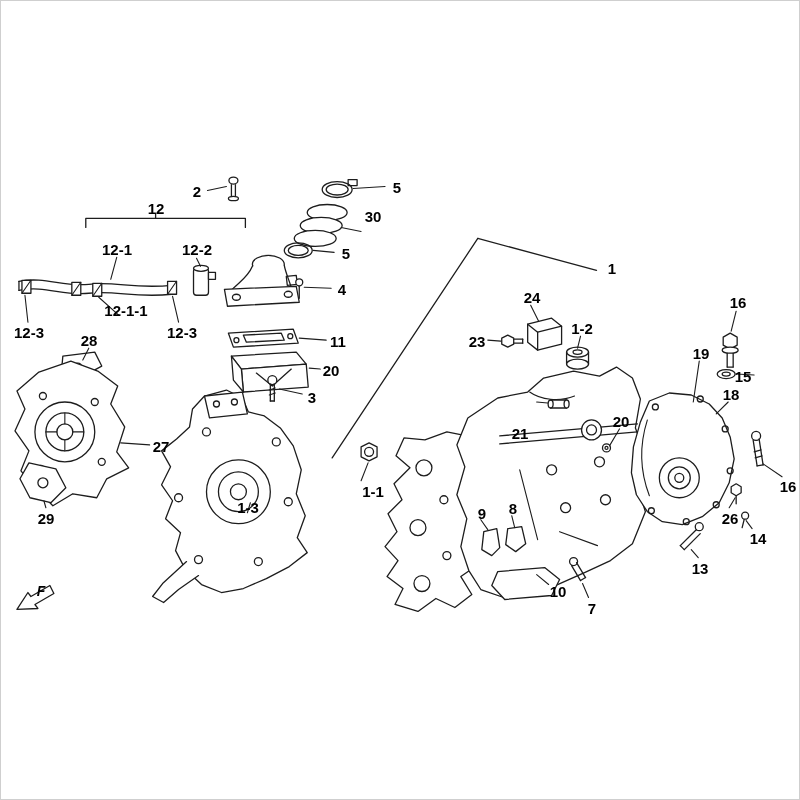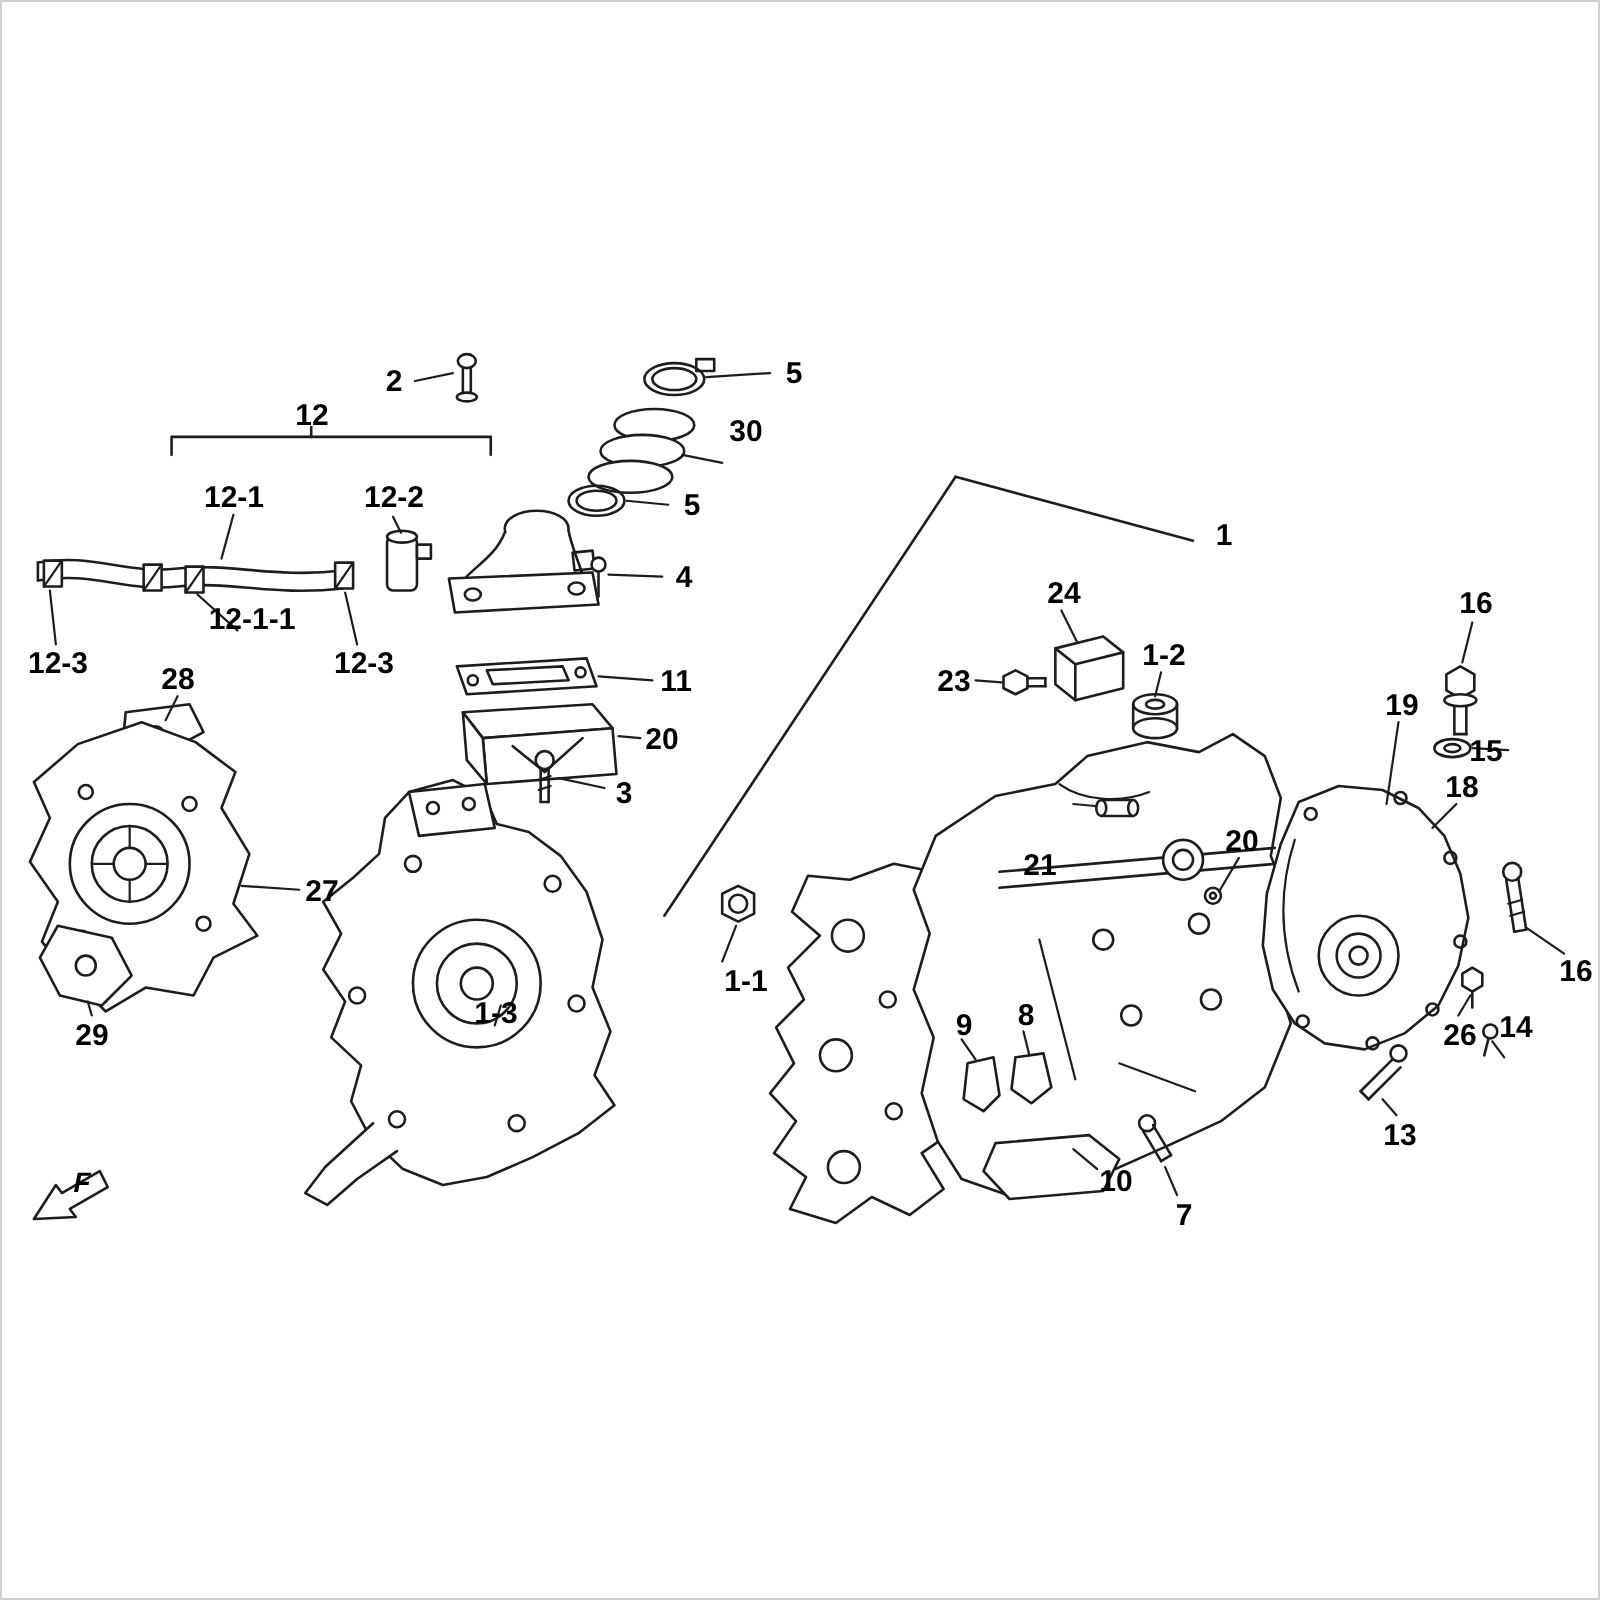--- a/index.html
+++ b/index.html
@@ -375,19 +375,19 @@
       <div class="part-label" style="left: 519px; top: 400px; margin-top: 32px;">21</div>
       <div class="part-label" style="left: 620px; top: 420px;">20</div>
       <div class="part-label" style="left: 160px; top: 445px;">27</div>
       <div class="part-label" style="left: 787px; top: 485px;">16</div>
       <div class="part-label" style="left: 360px; top: 490px; margin-left: 12px;">1-1</div>
       <div class="part-label" style="left: 512px; top: 507px;">8</div>
       <div class="part-label" style="left: 481px; top: 512px;">9</div>
       <div class="part-label" style="left: 729px; top: 517px;">26</div>
       <div class="part-label" style="left: 45px; top: 517px;">29</div>
       <div class="part-label" style="left: 247px; top: 506px;">1-3</div>
-      <div class="part-label" style="left: 757px; top: 513px;">14</div>
+      <div class="part-label" style="left: 757px; top: 537px;">14</div>
       <div class="part-label" style="left: 699px; top: 567px;">13</div>
       <div class="part-label" style="left: 557px; top: 590px;">10</div>
       <div class="part-label" style="left: 591px; top: 607px;">7</div>
     </div>
 
 </div>
 
 </body></html>

